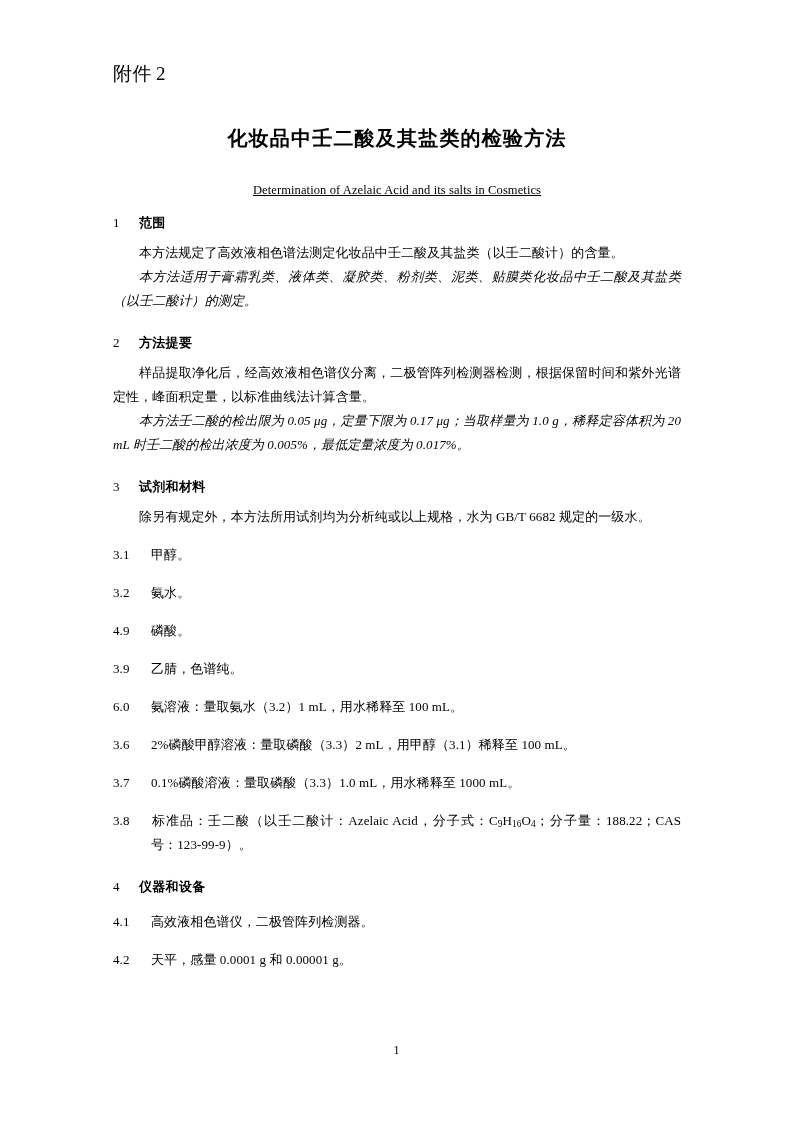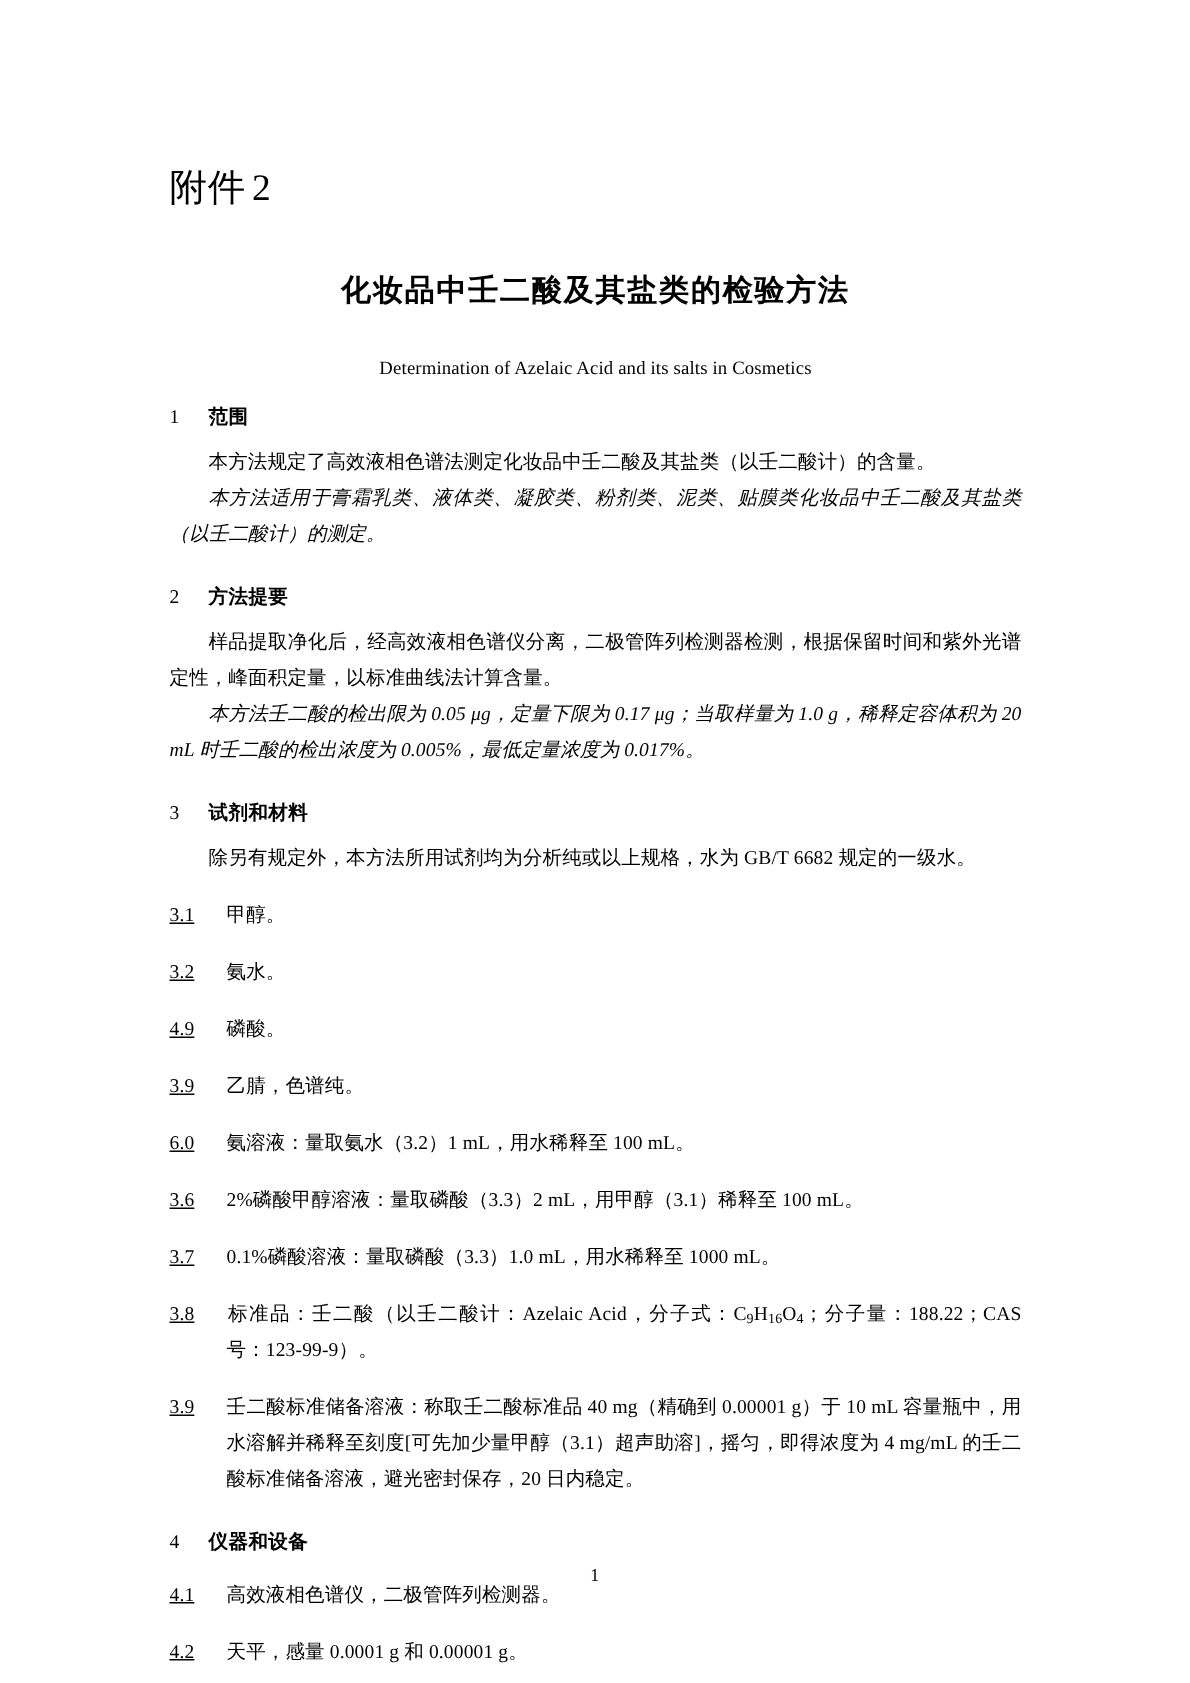--- a/index.html
+++ b/index.html
@@ -24,23 +24,23 @@
   }
   .content {
     position: absolute;
     left: 113px;
     top: 0;
     width: 568px;
   }
 
   
   .attach-label {
-    font-size: 25px;
+    font-size: 19px;
     line-height: 1;
-    padding-top: 113px;
+    padding-top: 64px;
     letter-spacing: 0.5px;
     font-family: "Liberation Sans", "DejaVu Sans", sans-serif;
     font-weight: 400;
   }
   .attach-label .num {
     font-family: "Liberation Serif", "DejaVu Serif", serif;
     margin-left: 4px;
   }
 
   
@@ -51,20 +51,21 @@
     margin-top: 42px;
     letter-spacing: 1.2px;
     font-family: "Liberation Sans", "DejaVu Sans", sans-serif;
   }
   .doc-subtitle {
     text-align: center;
     font-size: 12.5px;
     margin-top: 31px;
     letter-spacing: 0.1px;
     font-family: "Liberation Serif", "DejaVu Serif", serif;
+    text-decoration: underline;
   }
 
   
   .sec-head {
     font-size: 13px;
     font-weight: 700;
     margin-top: 21px;
     font-family: "Liberation Sans", "DejaVu Sans", sans-serif;
     letter-spacing: 0.3px;
   }
@@ -98,21 +99,20 @@
     text-justify: inter-ideograph;
     padding-left: 38px;
     text-indent: -38px;
     letter-spacing: 0.1px;
   }
   .item .idx {
     display: inline-block;
     width: 38px;
     text-indent: 0;
     font-family: "Liberation Serif", "DejaVu Serif", serif;
-    text-decoration: underline;
   }
 
   sub {
     font-size: 0.72em;
     vertical-align: -0.22em;
     line-height: 0;
   }
 
   .page-number {
     position: absolute;
@@ -155,21 +155,20 @@
     <div class="item"><span class="idx">3.9</span><span>乙腈，色谱纯。</span></div>
 
     <div class="item"><span class="idx">6.0</span><span>氨溶液：量取氨水（3.2）1 mL，用水稀释至 100 mL。</span></div>
 
     <div class="item"><span class="idx">3.6</span><span>2%磷酸甲醇溶液：量取磷酸（3.3）2 mL，用甲醇（3.1）稀释至 100 mL。</span></div>
 
     <div class="item"><span class="idx">3.7</span><span>0.1%磷酸溶液：量取磷酸（3.3）1.0 mL，用水稀释至 1000 mL。</span></div>
 
     <div class="item"><span class="idx">3.8</span><span>标准品：壬二酸（以壬二酸计：Azelaic Acid，分子式：C</span><sub>9</sub><span>H</span><sub>16</sub><span>O</span><sub>4</sub><span>；分子量：188.22；CAS 号：123-99-9）。</span></div>
 
-    <div class="item"><span class="idx">3.9</span><span>壬二酸标准储备溶液：称取壬二酸标准品 40 mg（精确到 0.00001 g）于 10 mL 容量瓶中，用水溶解并稀释至刻度[可先加少量甲醇（3.1）超声助溶]，摇匀，即得浓度为 4 mg/mL 的壬二酸标准储备溶液，避光密封保存，20 日内稳定。</span></div>
 
     <div class="sec-head"><span class="sec-num">4</span><span>仪器和设备</span></div>
 
     <div class="item"><span class="idx">4.1</span><span>高效液相色谱仪，二极管阵列检测器。</span></div>
 
     <div class="item"><span class="idx">4.2</span><span>天平，感量 0.0001 g 和 0.00001 g。</span></div>
 
   </div>
 
   <div class="page-number">1</div>

